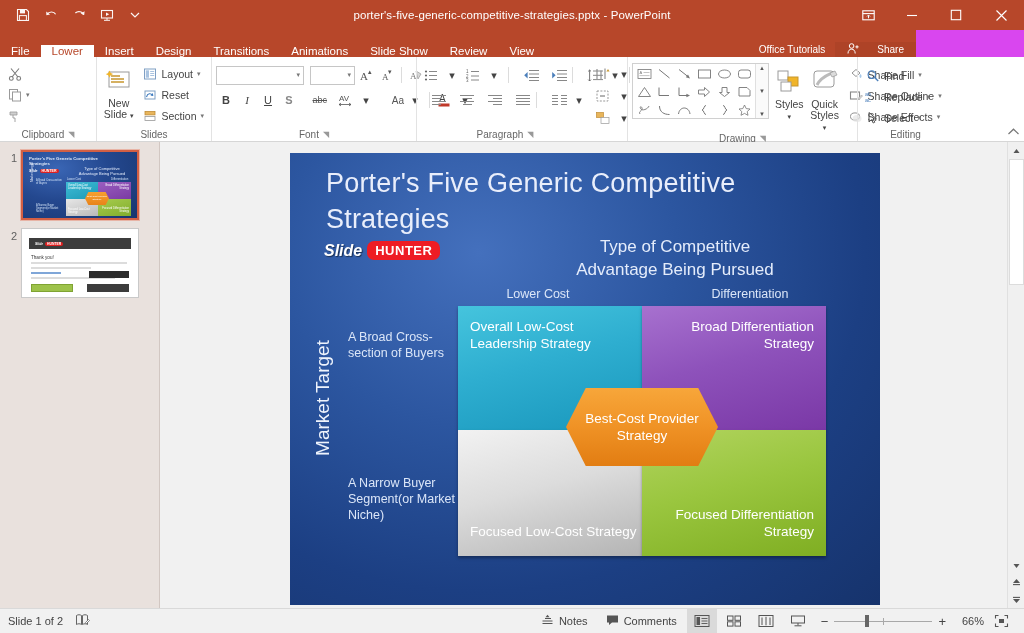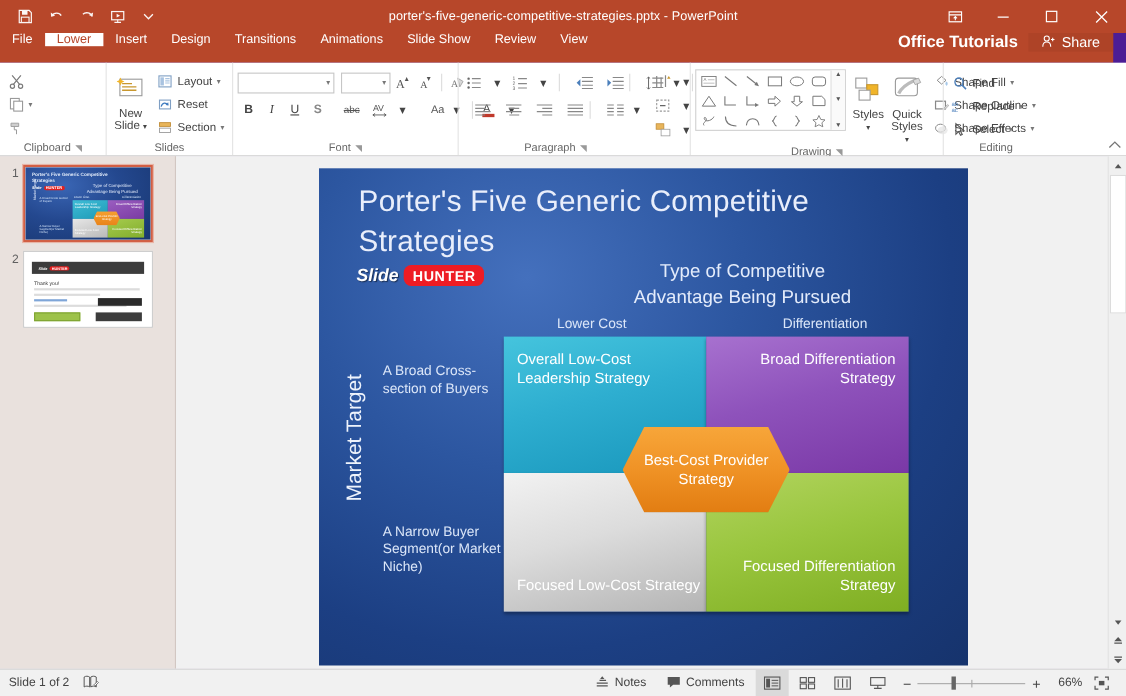--- a/index.html
+++ b/index.html
@@ -1,21 +1,21 @@
 <!DOCTYPE html>
 <html><head>
 <meta charset="utf-8">
 <style>
   * { box-sizing: border-box; margin: 0; padding: 0; }
   html, body {
     width: 1024px; height: 633px;
     font-family: "Liberation Sans", sans-serif;
     overflow: hidden; background: #ffffff;
   }
-  #app { position: relative; width: 1024px; height: 633px; background: #4c1d95; }
+  #app { position: relative; width: 1024px; height: 633px; background: #d946ef; }
 
   
   .titlebar {
     position: absolute; left: 0; top: 0; width: 1024px; height: 30px;
     background: #b7472a; color: #fff;
   }
   .qat { position: absolute; left: 10px; top: 0; height: 30px; display: flex; align-items: center; gap: 2px; }
   .qat-btn {
     width: 26px; height: 26px; display: flex; align-items: center; justify-content: center;
     color: #fff; font-size: 13px; line-height: 1; opacity: .95;
@@ -28,33 +28,33 @@
   }
   .win-ctrls { position: absolute; right: 0; top: 0; height: 30px; display: flex; align-items: center; }
   .win-ctrl {
     width: 44px; height: 30px; display: flex; align-items: center; justify-content: center;
     color: #fff; font-size: 12px;
   }
   .win-ctrl.close-btn { width: 46px; }
 
   
   .tabbar {
-    position: absolute; left: 0; top: 30px; width: 1012px; height: 27px;
-    background: #b7472a; display: flex; align-items: flex-start;
+    position: absolute; left: 0; top: 30px; width: 916px; height: 27px;
+    background: #b7472a; display: flex; align-items: flex-end;
   }
   .tab {
     padding: 0 11px; display: flex; align-items: center;
     font-size: 11.5px; color: #fff; white-space: nowrap;
   }
   .tab.active { background: #fff; color: #b7472a; }
   .tellme { display: flex; align-items: center; gap: 5px; padding: 0 10px; font-size: 11.5px; color: #fff; }
   .tellme .bulb { font-size: 12px; }
   .tabbar-right { margin-left: auto; display: flex; align-items: stretch; }
-  .office-tutorials { display: flex; align-items: center; padding: 0 10px; font-size: 15px; color: #fff; font-weight: bold; }
-  .share-btn { display: flex; align-items: center; gap: 5px; padding: 0 12px; font-size: 13px; color: #fff; background: #a8412699; }
+  .office-tutorials { display: flex; align-items: center; padding: 0 10px; font-size: 10px; color: #fff; }
+  .share-btn { display: flex; align-items: center; gap: 17px; padding: 0 12px; font-size: 10px; color: #fff; background: #a8412699; }
 
   
   .ribbon {
     position: absolute; left: 0; top: 57px; width: 1024px; height: 85px;
     background: #fff; border-bottom: 1px solid #d6d6d6;
     display: flex; align-items: stretch;
   }
   .rgroup { position: relative; display: flex; flex-direction: column; padding: 3px 4px 0 4px; }
   .rgroup + .rgroup { border-left: 1px solid #e3e3e3; }
   .rgroup-body { flex: 1; display: flex; align-items: flex-start; gap: 3px; padding-top: 2px; }

